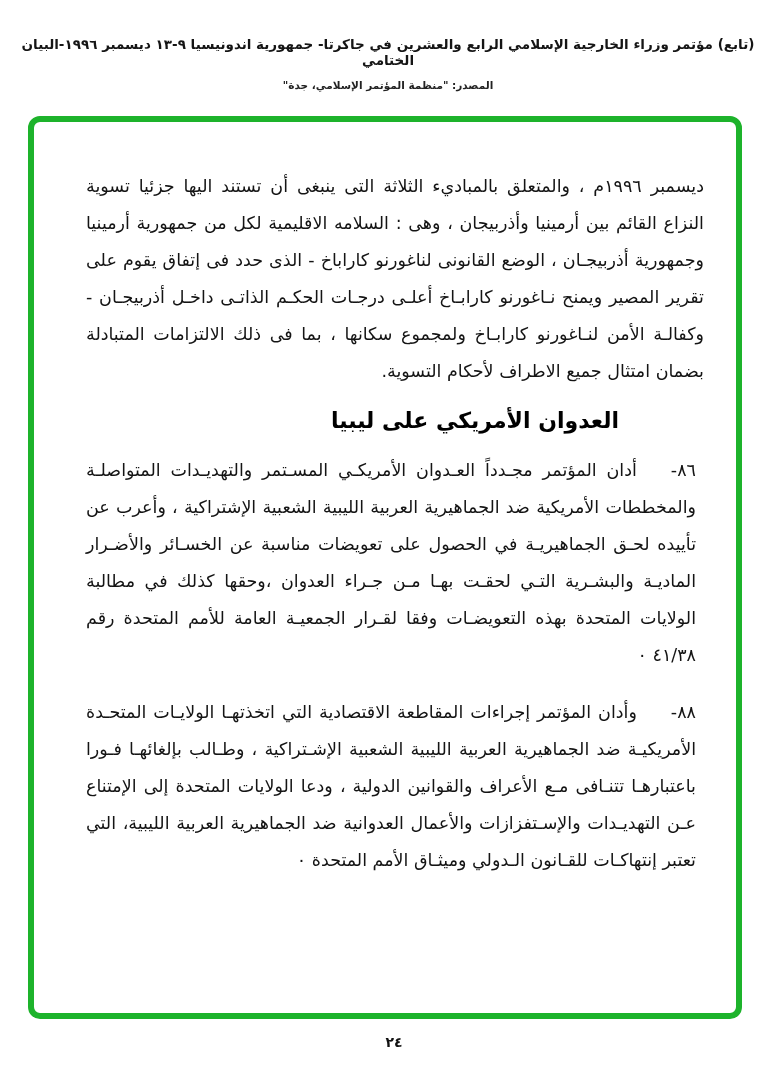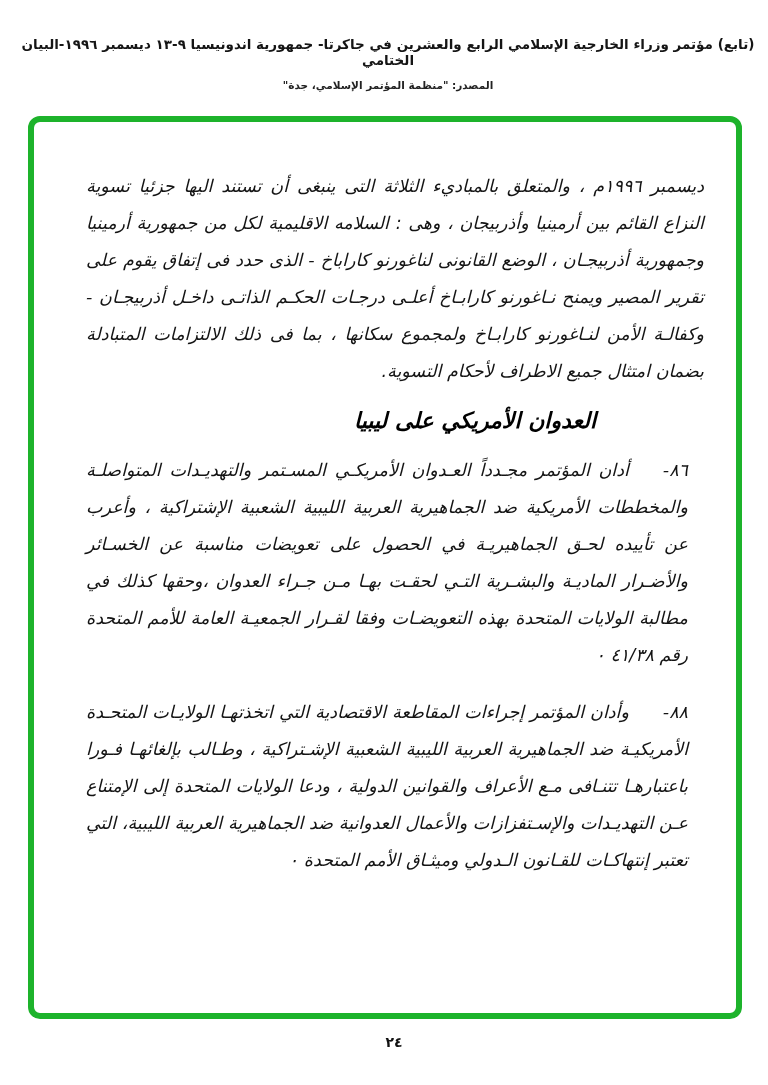--- a/index.html
+++ b/index.html
@@ -47,37 +47,36 @@
     background: #ffffff;
     box-sizing: content-box;
   }
   .content-inner {
     padding: 46px 32px 0 52px;
     direction: rtl;
     text-align: justify;
     font-size: 17.5px;
     line-height: 37px;
     color: #141414;
-    font-style: italic;
   }
   .intro-paragraph {
     margin: 0;
   }
   .section-heading {
     position: relative;
     left: 80px; 
     text-align: center;
     font-size: 22px;
     font-weight: bold;
     color: #000000;
     margin: 14px 0 10px 0;
     line-height: 34px;
   }
   .para {
-    margin: 14px 16px 20px 0;
+    margin: 14px 8px 20px 0;
   }
   .pnum {
     margin-left: 34px; 
     white-space: nowrap;
   }
   .page-number {
     position: absolute;
     top: 1034px;
     left: 0;
     right: 0;

